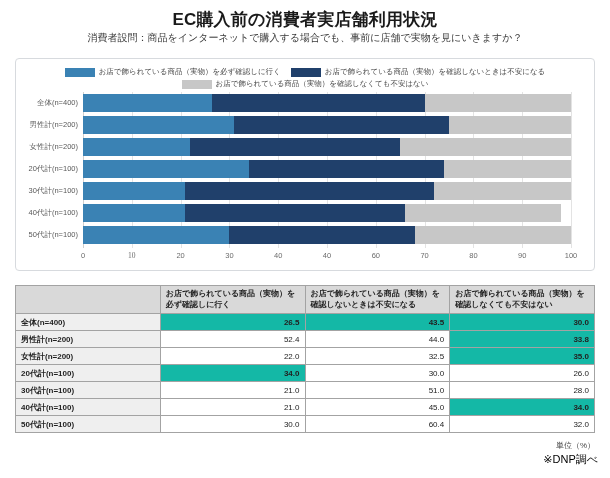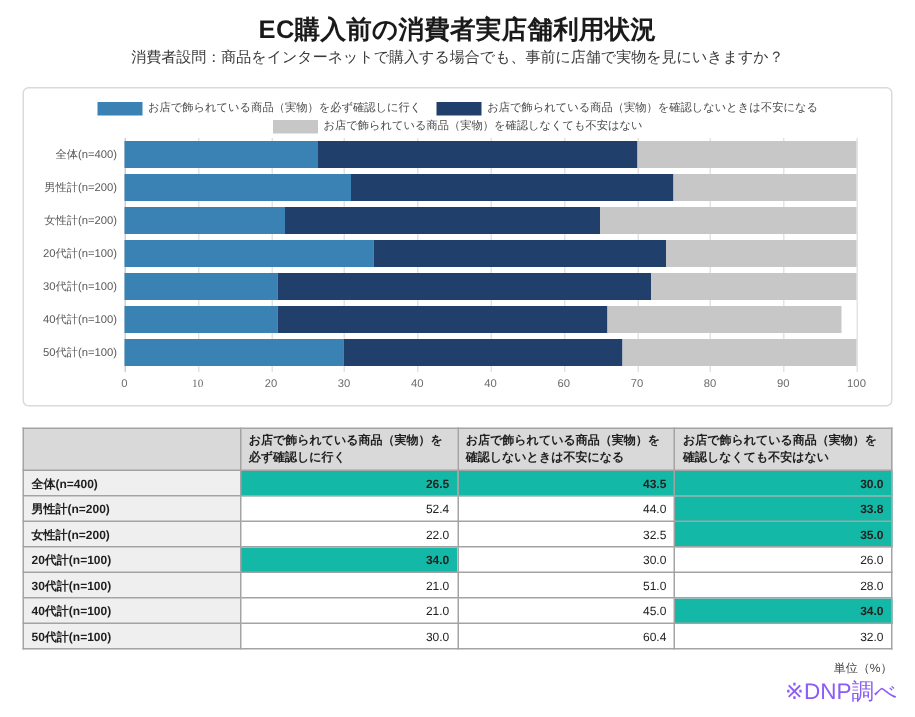--- a/index.html
+++ b/index.html
@@ -57,21 +57,21 @@
   .data-table th.corner{background:#d9d9d9;}
   .data-table td{height:17px;}
   .row-head{background:#efefef;font-weight:bold;color:#1f1f1f;}
   .val-cell{text-align:right;background:#fff;color:#222;}
   .val-cell.hl{background:#14b8a6;font-weight:bold;}
   
   .unit-note{
     position:absolute;right:15px;top:440px;font-size:8px;color:#444;text-align:right;
   }
   .source-note{
-    position:absolute;right:12px;top:452px;font-size:15px;color:#8b5cf6;text-align:right;
+    position:absolute;right:12px;top:452px;font-size:11px;color:#000000;text-align:right;
   }
 </style>
 </head>
 <body>
 
 <div class="page-title">EC購入前の消費者実店舗利用状況</div>
 <div class="page-subtitle">消費者設問：商品をインターネットで購入する場合でも、事前に店舗で実物を見にいきますか？</div>
 
 <div class="chart-panel">
   <div class="legend" id="legend">

